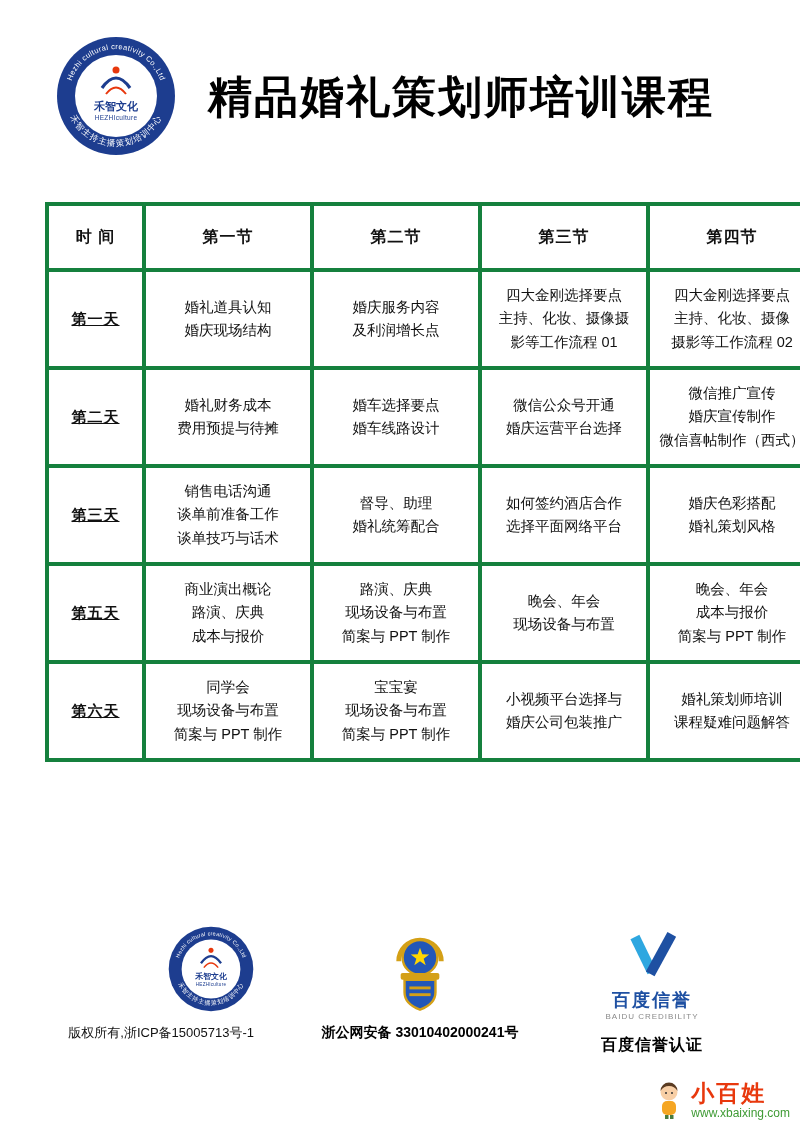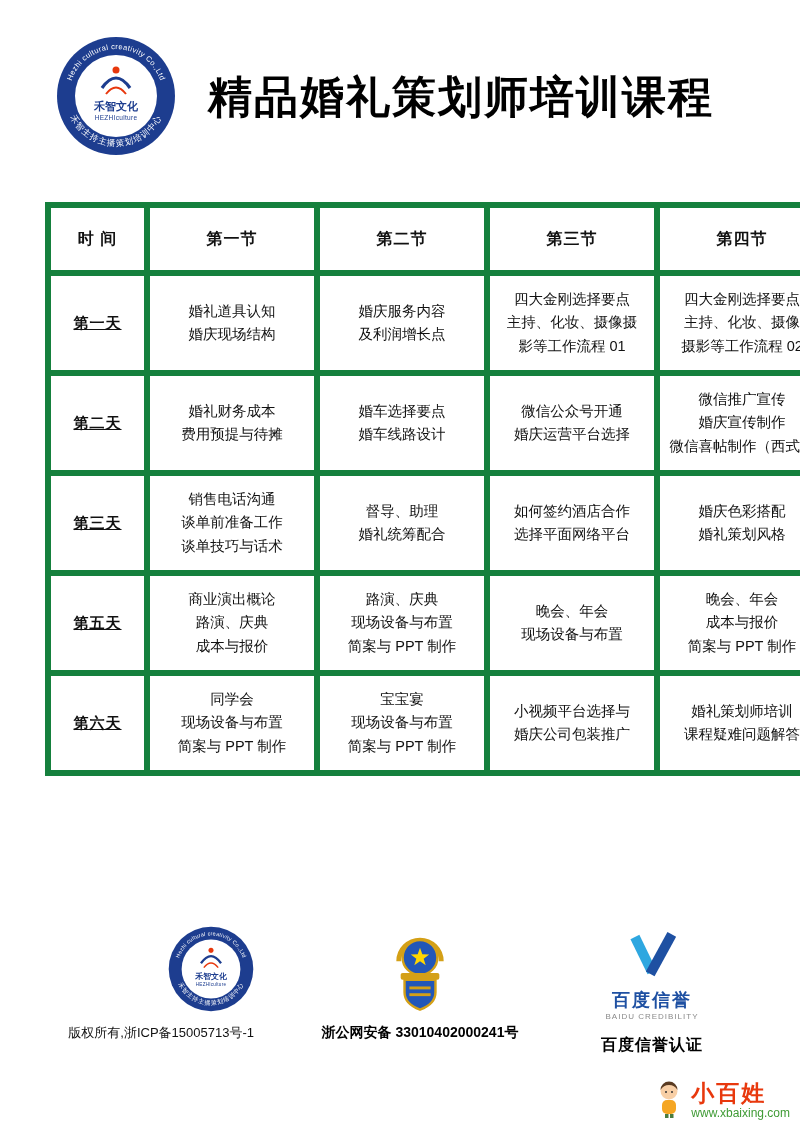--- a/index.html
+++ b/index.html
@@ -17,39 +17,39 @@
     position:absolute;left:178px;top:68px;width:566px;margin:0;
     text-align:center;font-size:44px;font-weight:bold;color:#000;
     letter-spacing:2px;font-family:"Liberation Sans",sans-serif;
   }
   
   .course-table{
     position:absolute;left:45px;top:202px;width:710px;
     border-collapse:collapse;table-layout:fixed;
   }
   .course-table th,.course-table td{
-    border:6px solid #15803d;text-align:center;vertical-align:middle;
+    border:4px solid #15803d;text-align:center;vertical-align:middle;
     padding:6px 4px;white-space:pre-line;
   }
   .course-table th{height:50px;font-size:16px;font-weight:bold;letter-spacing:1px;}
   .course-table td{height:82px;font-size:14.5px;line-height:1.6;}
   .course-table td.day{font-size:15px;font-weight:bold;letter-spacing:1px;text-decoration:underline;}
   .course-table th:first-child{width:85px;}
   .course-table th:not(:first-child){width:156px;}
   
   .footer-left{position:absolute;left:54px;top:926px;width:200px;text-align:right;}
   .footer-left .copyright{margin-top:8px;font-size:13px;color:#111;}
   .footer-mid{position:absolute;left:310px;top:930px;width:220px;text-align:center;}
   .footer-mid .police-num{margin-top:8px;font-size:14px;font-weight:bold;color:#000;}
   .footer-right{position:absolute;left:572px;top:930px;width:160px;text-align:center;}
   .footer-right .baidu-name{margin-top:4px;font-size:18px;font-weight:bold;color:#1e50a2;letter-spacing:2px;}
   .footer-right .baidu-en{font-size:8px;color:#8a8a8a;letter-spacing:1px;}
   .footer-right .baidu-cert{margin-top:14px;font-size:16px;font-weight:bold;color:#000;letter-spacing:1px;}
   
-  .watermark{position:absolute;right:10px;bottom:8px;display:flex;align-items:flex-start;gap:7px;}
+  .watermark{position:absolute;right:10px;bottom:8px;display:flex;align-items:flex-end;gap:7px;}
   .wm-name{font-size:23px;font-weight:bold;color:#e8380d;letter-spacing:2px;line-height:1.1;}
   .wm-url{font-size:12px;color:#3f9b35;}
 </style>
 </head>
 <body>
 
 <div class="page">
 
   <svg class="logo-main" viewBox="0 0 120 120" aria-hidden="true">
     <g id="hezhi-logo-g">

